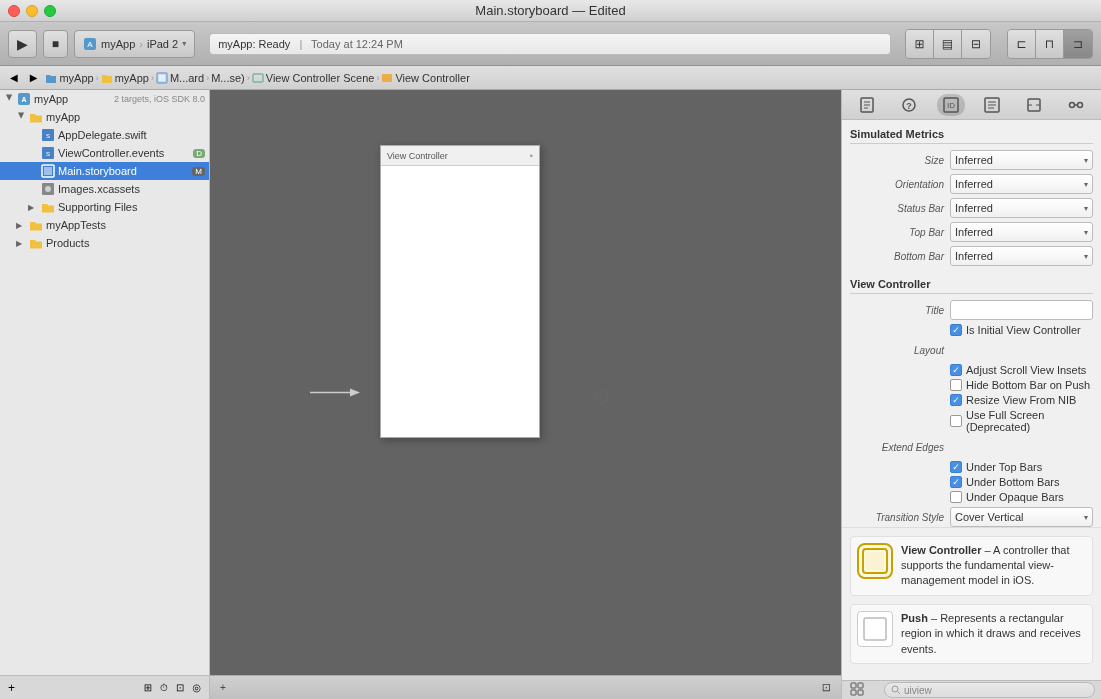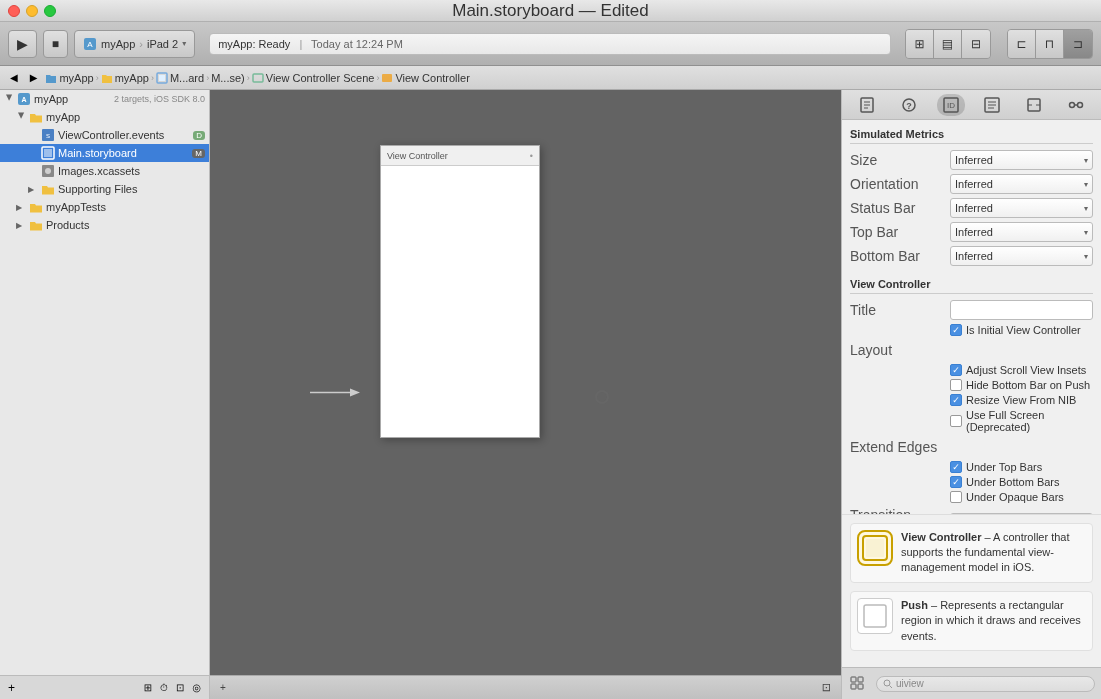--- a/index.html
+++ b/index.html
@@ -1,20 +1,20 @@
 <!DOCTYPE html>
 <html><head>
   <meta charset="utf-8">
   <style>
     * { box-sizing: border-box; margin: 0; padding: 0; }
     body { font-family: -apple-system, 'Helvetica Neue', Arial, sans-serif; font-size: 11px; background: #3a3a3a; color: #333; overflow: hidden; width: 1101px; height: 699px; }
 
     
     .titlebar { background: linear-gradient(to bottom, #e8e8e8, #d0d0d0); height: 22px; display: flex; align-items: center; justify-content: center; border-bottom: 1px solid #b0b0b0; position: relative; }
-    .titlebar-title { font-size: 17px; color: #333; font-weight: 500; }
+    .titlebar-title { font-size: 13px; color: #333; font-weight: 500; }
     .window-controls { position: absolute; left: 8px; display: flex; gap: 6px; align-items: center; }
     .wc { width: 12px; height: 12px; border-radius: 50%; cursor: pointer; }
     .wc-close { background: #ff5f57; border: 1px solid #e0443e; }
     .wc-min { background: #febc2e; border: 1px solid #d6a229; }
     .wc-max { background: #28c840; border: 1px solid #1aac34; }
 
     
     .toolbar { background: linear-gradient(to bottom, #c8c8c8, #b0b0b0); height: 44px; display: flex; align-items: center; padding: 0 8px; border-bottom: 1px solid #909090; gap: 6px; }
     .toolbar-btn { background: linear-gradient(to bottom, #e0e0e0, #c8c8c8); border: 1px solid #999; border-radius: 4px; padding: 3px 8px; font-size: 11px; cursor: pointer; display: flex; align-items: center; gap: 3px; height: 28px; }
     .scheme-selector { background: linear-gradient(to bottom, #e0e0e0, #c8c8c8); border: 1px solid #999; border-radius: 4px; display: flex; align-items: center; height: 28px; padding: 0 8px; gap: 4px; cursor: pointer; }
@@ -61,42 +61,42 @@
     
     .inspector { width: 260px; background: #f0f0f0; border-left: 1px solid #bbb; display: flex; flex-direction: column; overflow: hidden; }
     .inspector-toolbar { height: 30px; background: linear-gradient(to bottom, #e0e0e0, #d0d0d0); border-bottom: 1px solid #bbb; display: flex; align-items: center; justify-content: space-around; padding: 0 4px; }
     .inspector-tab { width: 28px; height: 22px; display: flex; align-items: center; justify-content: center; cursor: pointer; border-radius: 3px; font-size: 12px; color: #555; }
     .inspector-tab.active { background: rgba(0,0,0,0.15); border-radius: 10px; }
     .inspector-content { flex: 1; overflow-y: auto; padding: 8px; }
 
     .section-header { font-size: 11px; font-weight: 600; color: #333; margin-bottom: 6px; padding-bottom: 3px; border-bottom: 1px solid #ccc; }
 
     .prop-row { display: flex; align-items: center; margin-bottom: 4px; min-height: 20px; }
-    .prop-label { width: 100px; text-align: left; font-size: 14px; color: #555; padding-right: 6px; flex-shrink: 0; }
+    .prop-label { width: 100px; text-align: right; font-size: 10px; color: #555; padding-right: 6px; flex-shrink: 0; font-style: italic; }
     .prop-control { flex: 1; }
     .select-control { width: 100%; height: 20px; background: linear-gradient(to bottom, #fff, #f0f0f0); border: 1px solid #bbb; border-radius: 3px; font-size: 11px; padding: 0 4px; display: flex; align-items: center; justify-content: space-between; cursor: pointer; }
     .select-arrow { font-size: 8px; color: #666; }
 
     .text-input { width: 100%; height: 20px; border: 1px solid #bbb; border-radius: 3px; font-size: 11px; padding: 0 4px; background: white; }
 
     .checkbox-row { display: flex; align-items: center; margin-bottom: 3px; gap: 4px; font-size: 11px; color: #333; padding-left: 100px; }
     .cb { width: 12px; height: 12px; border: 1px solid #999; background: #d0d0d0; display: flex; align-items: center; justify-content: center; border-radius: 2px; flex-shrink: 0; }
     .cb.checked { background: #4a90e2; border-color: #3a80d2; color: white; font-size: 9px; }
     .cb-unchecked { background: white; }
 
     .section-spacer { height: 8px; }
 
     .info-section { padding: 8px; border-top: 1px solid #ddd; }
     .info-card { display: flex; gap: 8px; margin-bottom: 8px; padding: 6px; background: #f8f8f8; border: 1px solid #e0e0e0; border-radius: 4px; align-items: flex-start; }
     .info-icon { width: 36px; height: 36px; border: 2px solid #c8a000; border-radius: 8px; display: flex; align-items: center; justify-content: center; font-size: 18px; flex-shrink: 0; background: #fff8e0; }
     .info-icon-sm { width: 36px; height: 36px; border: 1px solid #ccc; border-radius: 4px; display: flex; align-items: center; justify-content: center; font-size: 18px; flex-shrink: 0; background: white; }
     .info-text { font-size: 11px; color: #333; line-height: 1.4; }
     .info-text strong { font-weight: 600; }
 
-    .inspector-footer { height: 32px; background: #d8d8d8; border-top: 1px solid #bbb; display: flex; align-items: center; padding: 0 6px; gap: 8px; }
+    .inspector-footer { height: 19px; background: #d8d8d8; border-top: 1px solid #bbb; display: flex; align-items: center; padding: 0 6px; gap: 16px; }
     .search-box { flex: 1; background: linear-gradient(to bottom, #e8e8e8, #ddd); border: 1px solid #bbb; border-radius: 10px; height: 16px; display: flex; align-items: center; padding: 0 6px; gap: 3px; font-size: 10px; color: #888; cursor: text; }
 
     
     ::-webkit-scrollbar { width: 8px; }
     ::-webkit-scrollbar-track { background: #e8e8e8; }
     ::-webkit-scrollbar-thumb { background: #bbb; border-radius: 4px; }
 
     .canvas-bottom { position: absolute; bottom: 0; left: 0; right: 0; height: 24px; background: linear-gradient(to bottom, #d0d0d0, #c0c0c0); border-top: 1px solid #aaa; display: flex; align-items: center; padding: 0 6px; gap: 4px; }
     .canvas-footer-btn { background: none; border: none; cursor: pointer; font-size: 10px; padding: 2px 4px; border-radius: 3px; color: #444; }
   </style>
@@ -213,20 +213,28 @@
       </div>
 
       <div class="sidebar-item sidebar-item-indent1">
         <span class="triangle open">▶</span>
         <svg width="14" height="12" viewBox="0 0 14 12">
             <path d="M1 3h5l1 1.5h6v7H1z" fill="#f0c040"></path>
           </svg>
         <span class="item-label">myApp</span>
       </div>
 
+      <div class="sidebar-item sidebar-item-indent2">
+        <span class="triangle" style="color:transparent;">▶</span>
+        <svg width="14" height="14" viewBox="0 0 14 14">
+            <rect x="1" y="1" width="12" height="12" rx="1" fill="#4a80c4"></rect>
+            <text x="7" y="10" text-anchor="middle" font-size="6" fill="white">S</text>
+          </svg>
+        <span class="item-label">AppDelegate.swift</span>
+      </div>
 
       <div class="sidebar-item sidebar-item-indent2">
         <span class="triangle" style="color:transparent;">▶</span>
         <svg width="14" height="14" viewBox="0 0 14 14">
             <rect x="1" y="1" width="12" height="12" rx="1" fill="#4a80c4"></rect>
             <text x="7" y="10" text-anchor="middle" font-size="6" fill="white">S</text>
           </svg>
         <span class="item-label">ViewController.events</span>
         <span class="item-badge-d">D</span>
       </div>

